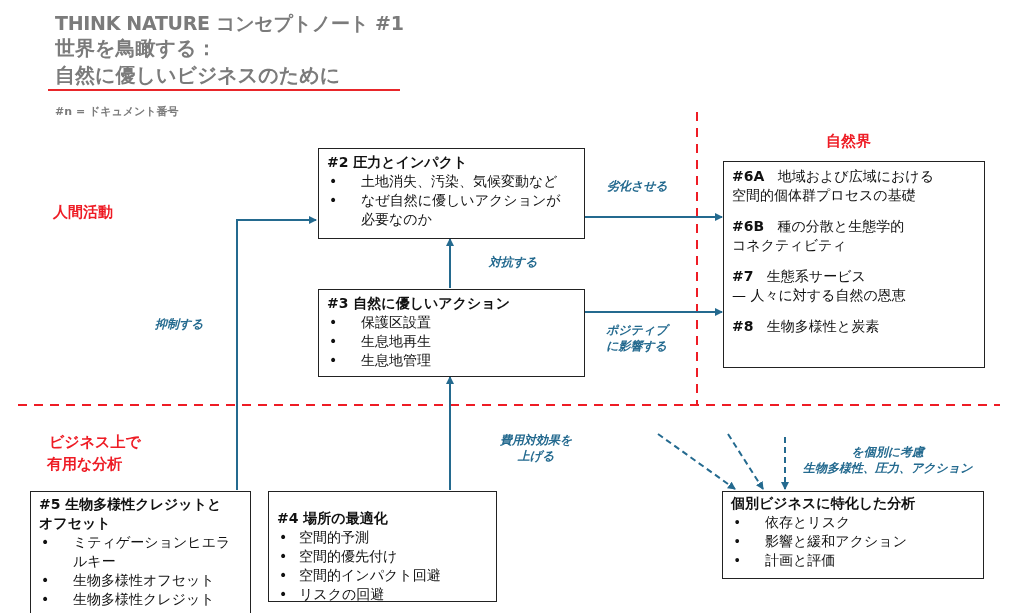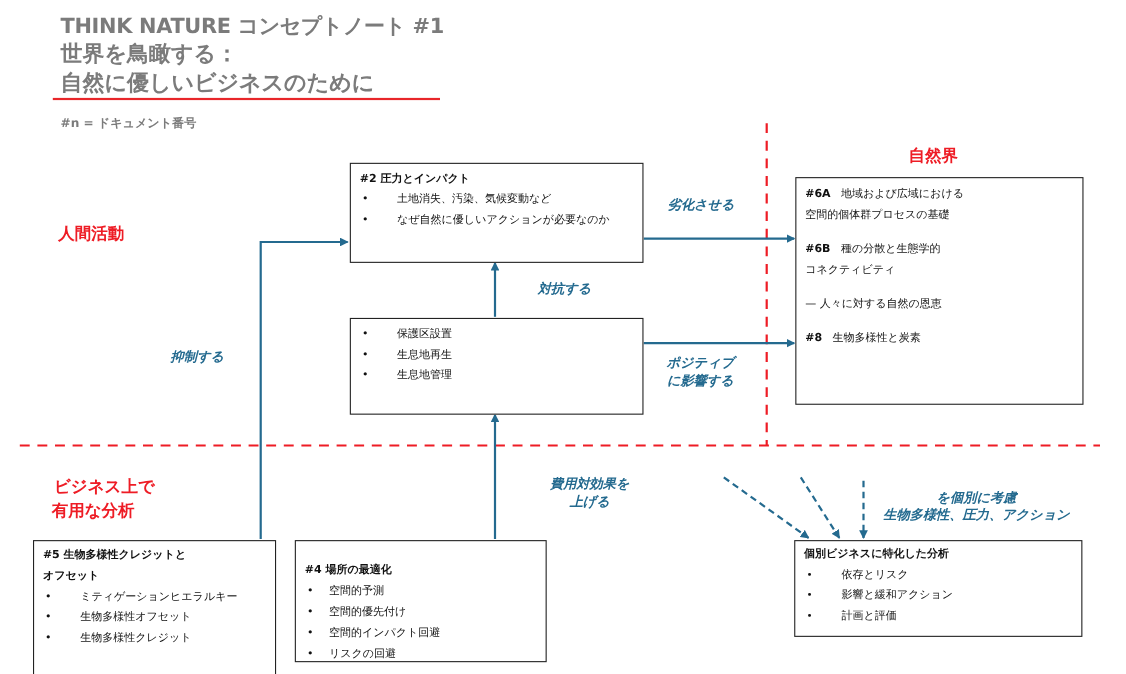--- a/index.html
+++ b/index.html
@@ -6,21 +6,21 @@
   body { width:1024px; height:613px; position:relative; overflow:hidden;
          font-family:"DejaVu Sans","Liberation Sans",sans-serif; color:#111; }
   .title-line { position:absolute; left:55px; font-weight:bold; color:#7b7b7b; white-space:nowrap; }
   #t1 { top:11px; font-size:19px; letter-spacing:-0.3px; }
   #t2 { top:35px; font-size:20px; }
   #t3 { top:62px; font-size:20px; }
   #title-rule { position:absolute; left:48px; top:89px; width:352px; height:2px; background:#e8262a; }
   #legend-note { position:absolute; left:55px; top:104px; font-size:11px; font-weight:bold; color:#7b7b7b; }
   .region-label { position:absolute; color:#ee1c25; font-weight:bold; font-size:15px; line-height:21px; white-space:nowrap; }
   .box { position:absolute; border:1.5px solid #222; background:#fff; box-sizing:border-box;
-         padding:4px 8px; font-size:10px; line-height:19px; }
+         padding:4px 8px; font-size:14px; line-height:19px; }
   .box .head { font-weight:bold; }
   .box ul { list-style:none; margin:0; padding:0; }
   .box li { position:relative; padding-left:34px; }
   .box li::before { content:"•"; position:absolute; left:2px; }
   .box .hash { font-weight:bold; }
   .nature-item { margin-bottom:12px; }
   .nature-item:last-child { margin-bottom:0; }
   .edge-label { position:absolute; color:#246a8f; font-style:italic; font-weight:bold; font-size:12px;
                 line-height:16px; text-align:center; white-space:nowrap; }
   svg#lines { position:absolute; left:0; top:0; }
@@ -66,37 +66,39 @@
 
 <div class="box" style="left:318px;top:148px;width:267px;height:91px;">
   <div class="head">#2 圧力とインパクト</div>
   <ul>
     <li>土地消失、汚染、気候変動など</li>
     <li style="width:200px;">なぜ自然に優しいアクションが必要なのか</li>
   </ul>
 </div>
 
 <div class="box" style="left:318px;top:289px;width:267px;height:88px;">
+  <div class="head">#3 自然に優しいアクション</div>
   <ul>
     <li>保護区設置</li>
     <li>生息地再生</li>
     <li>生息地管理</li>
   </ul>
 </div>
 
 <div class="box" style="left:723px;top:161px;width:262px;height:207px;padding-top:5px;">
   <div class="nature-item">
     <div><span class="hash">#6A</span>&nbsp;&nbsp;&nbsp;<span>地域および広域における</span></div>
     <div>空間的個体群プロセスの基礎</div>
   </div>
   <div class="nature-item">
     <div><span class="hash">#6B</span>&nbsp;&nbsp;&nbsp;<span>種の分散と生態学的</span></div>
     <div>コネクティビティ</div>
   </div>
   <div class="nature-item">
+    <div><span class="hash">#7</span>&nbsp;&nbsp;&nbsp;<span>生態系サービス</span></div>
     <div>— 人々に対する自然の恩恵</div>
   </div>
   <div class="nature-item">
     <div><span class="hash">#8</span>&nbsp;&nbsp;&nbsp;<span>生物多様性と炭素</span></div>
   </div>
 </div>
 
 <div class="box" style="left:30px;top:491px;width:221px;height:136px;padding-top:3px;">
   <div class="head">#5 生物多様性クレジットと</div>
   <div class="head">オフセット</div>

